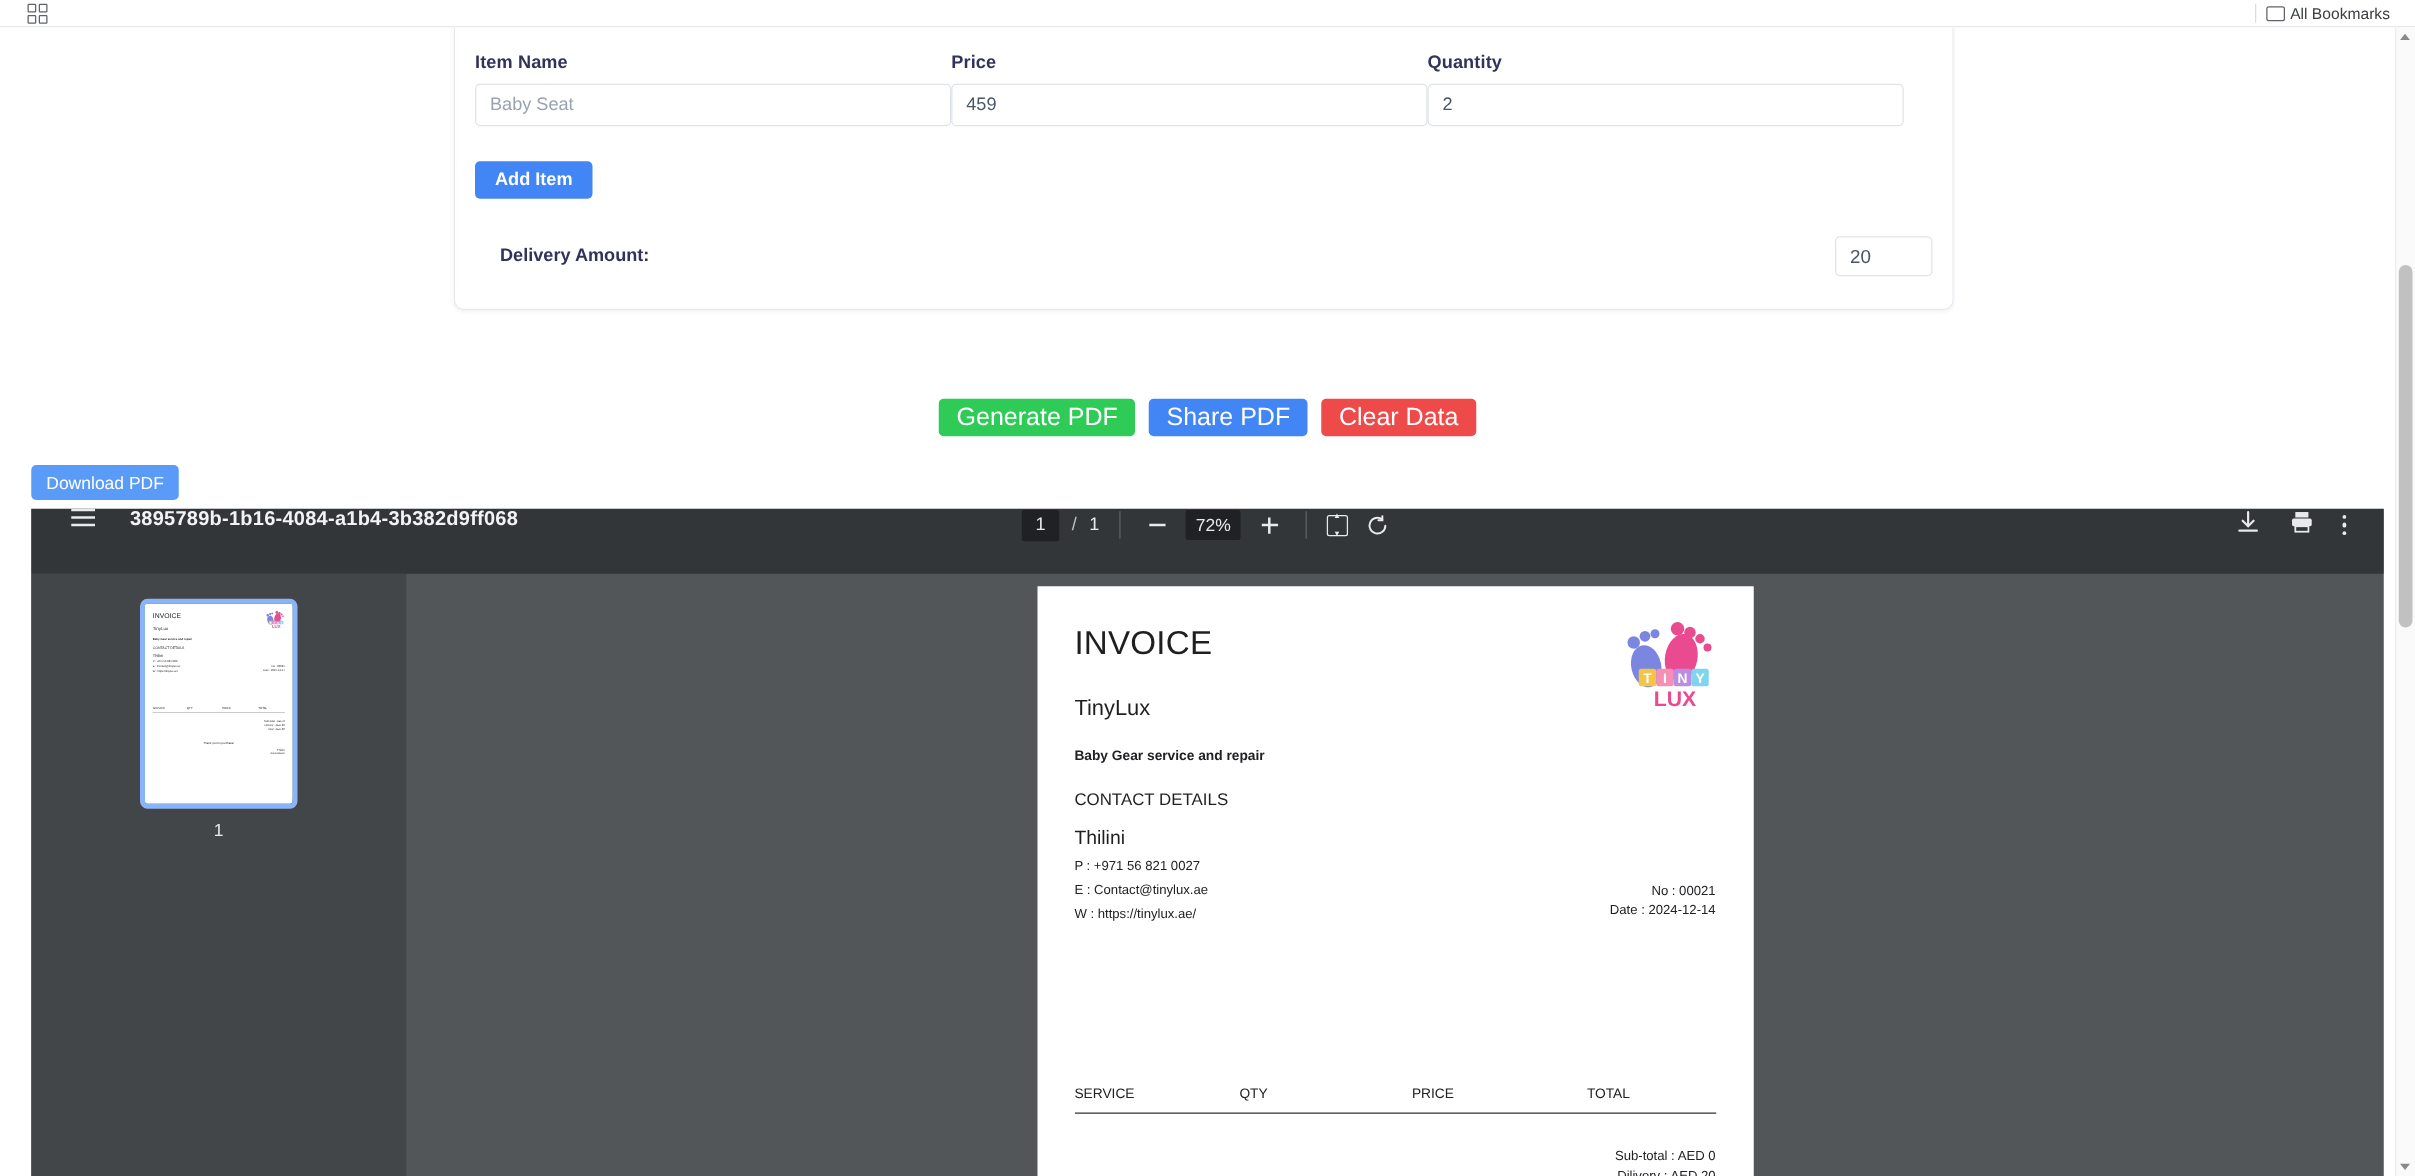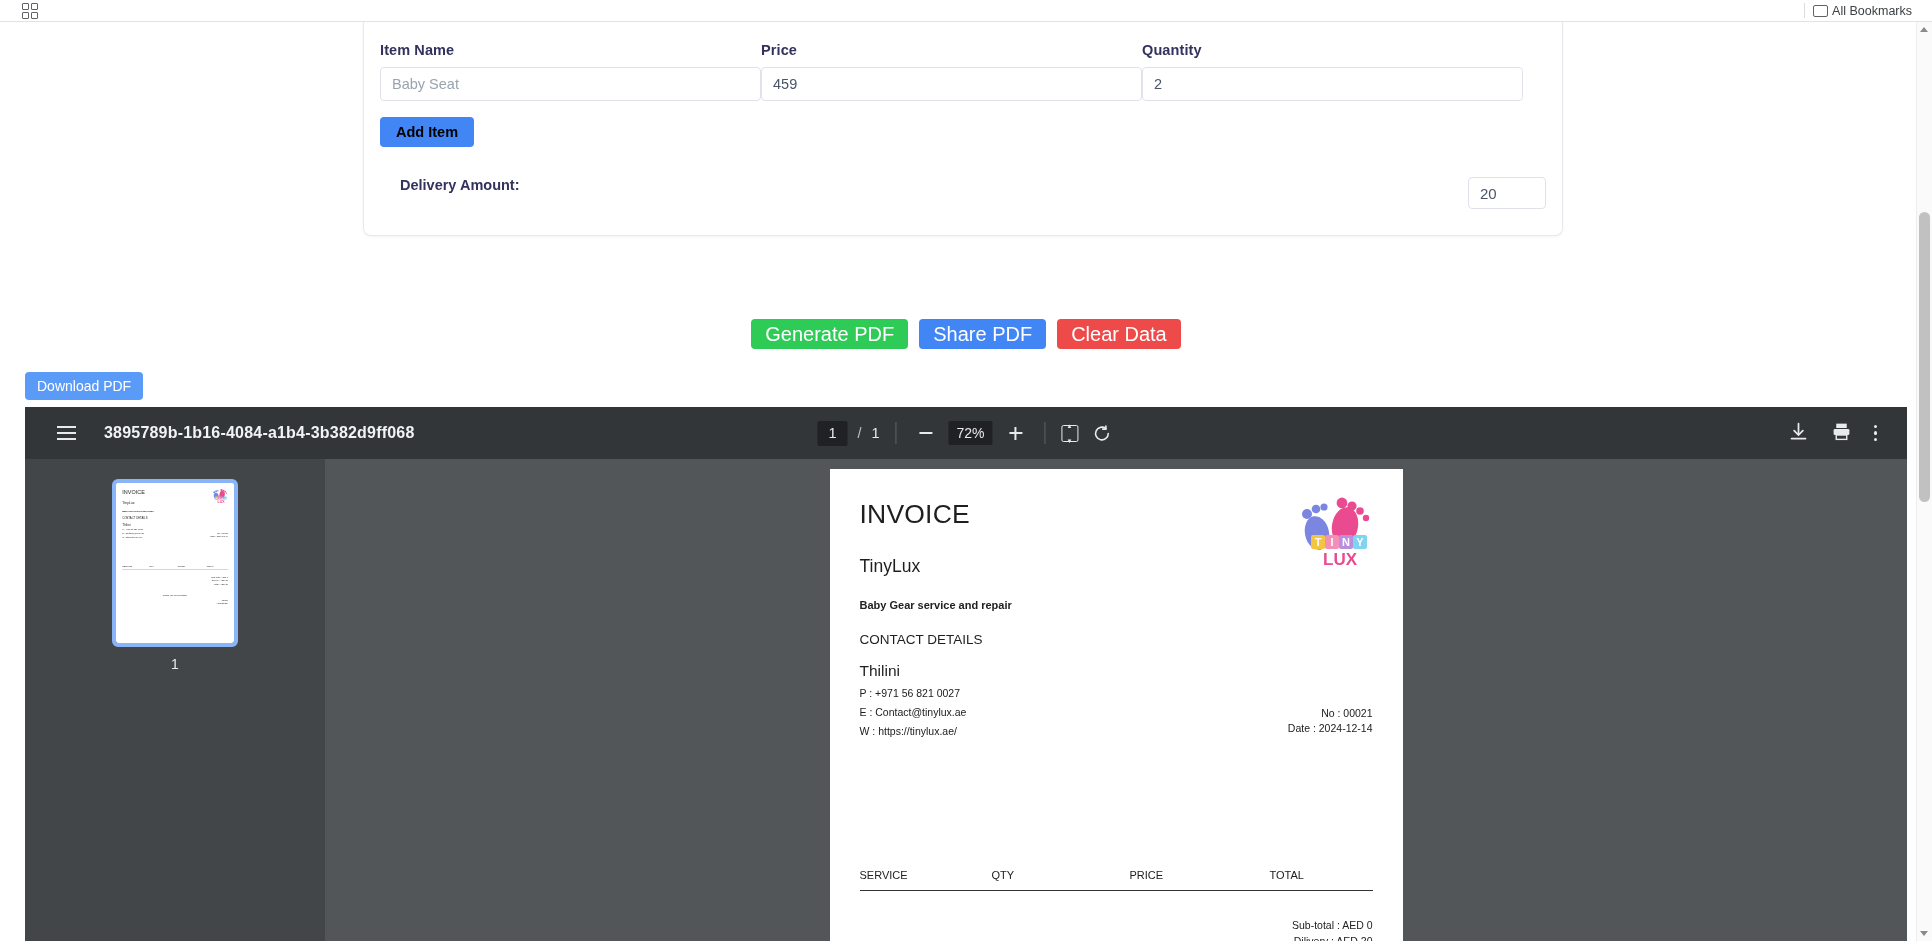--- a/index.html
+++ b/index.html
@@ -60,42 +60,42 @@
   }
   .field-input {
     height: 32px; border: 1px solid #dfe3e9; border-radius: 4px;
     background: #fff; font-size: 14.5px; color: #4a5568;
     padding: 16px 11px; font-family: "Liberation Sans", sans-serif;
     outline: none;
   }
   .field-input::placeholder { color: #9aa3b0; }
 
   .add-item-btn {
-    margin-top: 16px; height: 30px; padding: 0 16px;
-    background: #4285f4; color: #000000; border: none; border-radius: 4px;
+    margin-top: 28px; height: 30px; padding: 0 16px;
+    background: #4285f4; color: #ffffff; border: none; border-radius: 4px;
     font-size: 14.5px; font-weight: 700; cursor: pointer;
     font-family: "Liberation Sans", sans-serif;
   }
 
   .items-title {
     margin-top: 26px; font-size: 17px; font-weight: 700; color: #222b45;
   }
 
   .items-table { width: 100%; margin-top: 20px; border-collapse: collapse; }
   .items-table th {
     font-size: 14.5px; font-weight: 700; color: #111318;
     text-align: left; padding: 0 0 12px 0;
   }
   .items-table th.c-item { width: 222px; padding-left: 20px; }
   .items-table th.c-qty  { width: 540px; }
   .items-table th.c-price{ width: 310px; text-align: left; }
   .items-table th.c-act  { text-align: left; }
 
   .delivery-row {
-    display: flex; align-items: flex-start; justify-content: space-between;
+    display: flex; align-items: center; justify-content: space-between;
     margin-top: 30px; padding: 0 0 0 20px;
   }
   .delivery-label { font-size: 14.5px; font-weight: 700; color: #32325d; }
   .delivery-input {
     width: 78px; height: 32px; border: 1px solid #dfe3e9; border-radius: 4px;
     font-size: 15px; color: #4a5568; padding: 0 11px; outline: none;
     font-family: "Liberation Sans", sans-serif;
   }
 
   
@@ -116,21 +116,21 @@
     border: none; border-radius: 4px; font-size: 14px; cursor: pointer;
     font-family: "Liberation Sans", sans-serif;
   }
 
   
   .pdf-viewer {
     position: absolute; top: 385px; left: 25px;
     width: 1882px; height: 556px; background: #525659; overflow: hidden;
   }
   .pdf-toolbar {
-    height: 52px; background: #323639; display: flex; align-items: center;
+    height: 52px; background: #323639; display: flex; 
     position: relative; color: #e8eaed;
   }
   .hamburger { margin-left: 32px; display: flex; flex-direction: column;
     gap: 4px; cursor: pointer; }
   .hamburger i { display: block; width: 19px; height: 2px; background: #e8eaed; }
   .pdf-filename {
     margin-left: 28px; font-size: 16px; font-weight: 700; color: #f1f3f4;
     letter-spacing: .2px;
   }
   .pdf-center {

